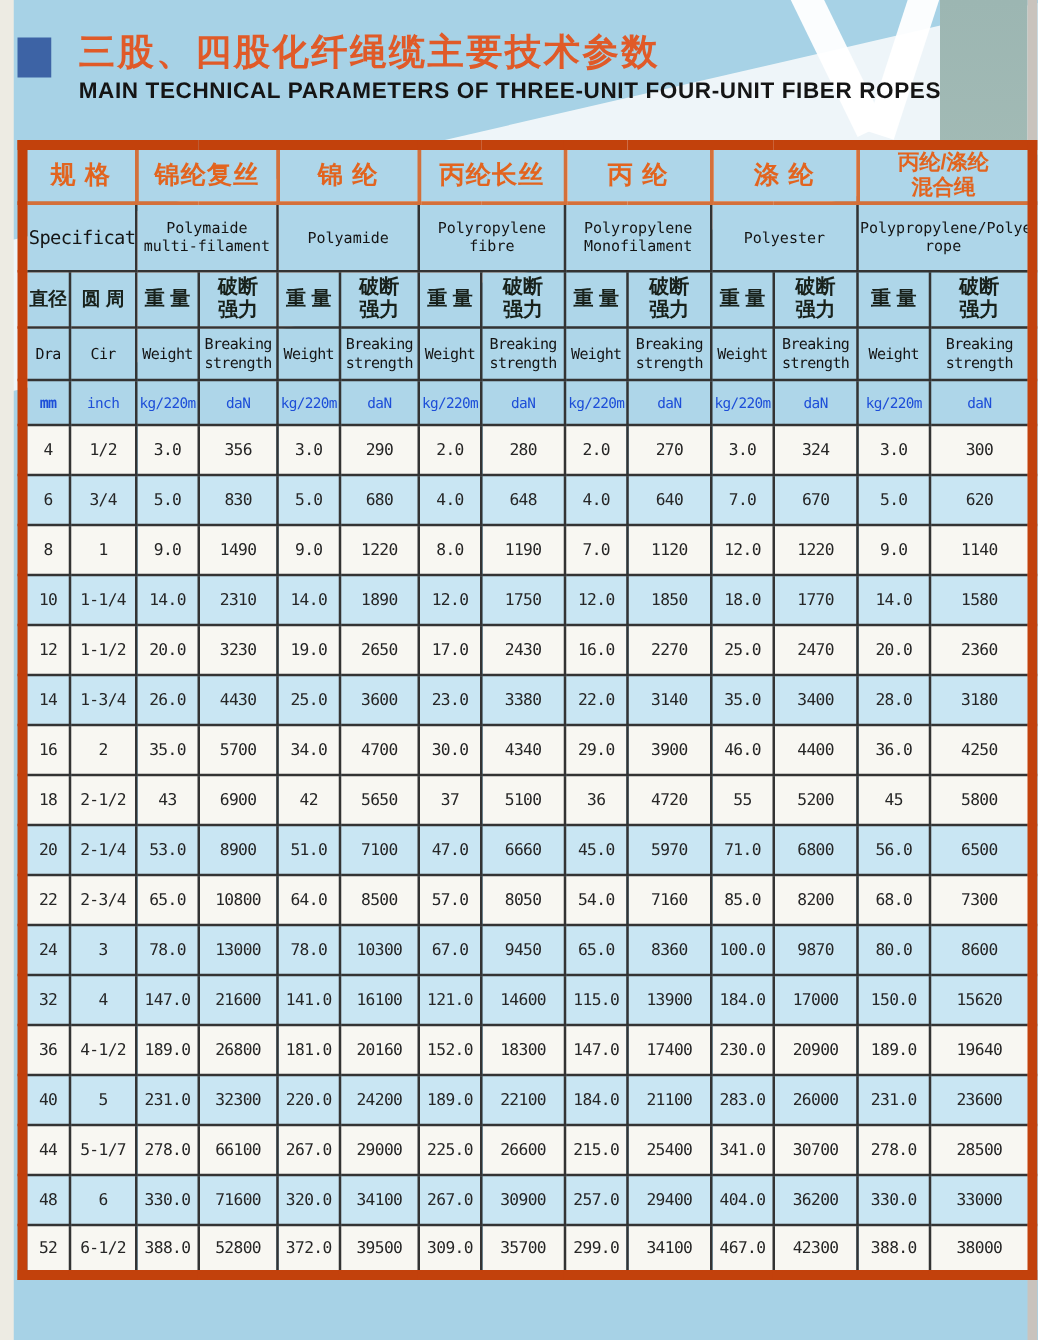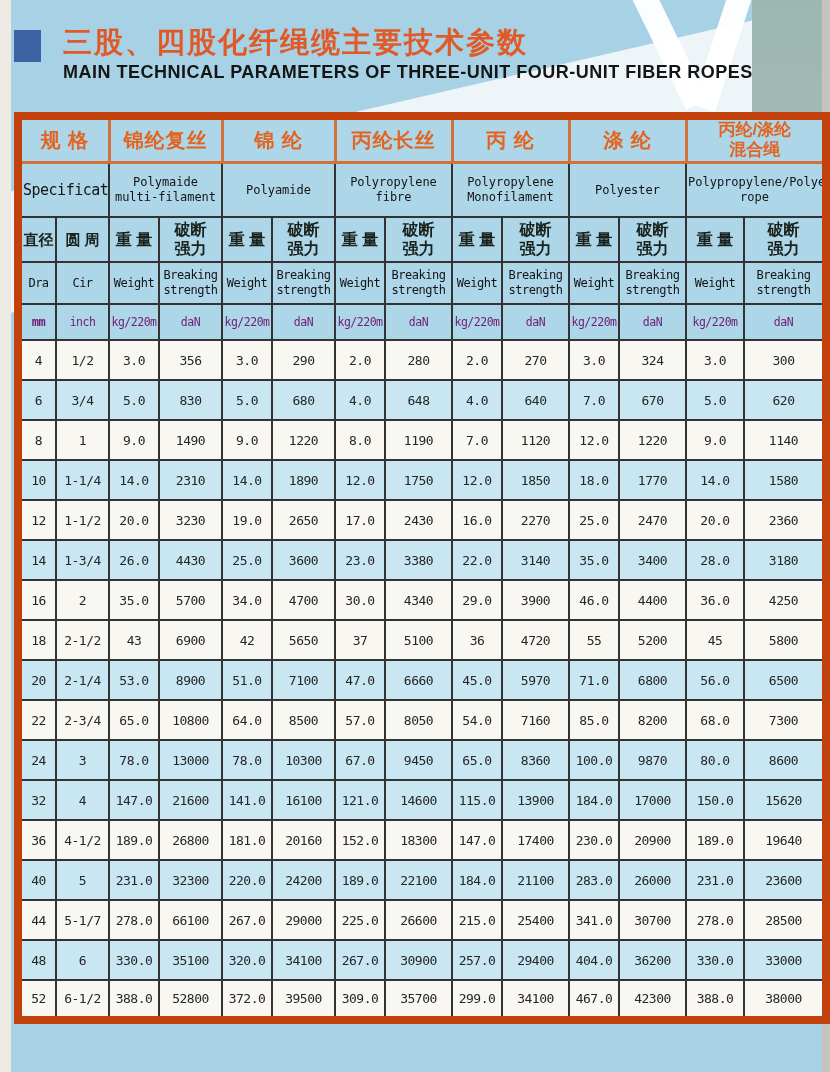--- a/index.html
+++ b/index.html
@@ -57,21 +57,21 @@
   tr.hrow2 th.condensed{font-size:15px;letter-spacing:-0.5px;}
 
   tr.hrow3{height:45px;}
   tr.hrow3 th{font-size:16px;font-weight:bold;color:#18211b;line-height:1.15;}
   tr.hrow3 th.small-zh3{font-size:15px;letter-spacing:0;}
 
   tr.hrow4{height:42px;}
   tr.hrow4 th{font-family:"DejaVu Sans Mono",monospace;font-size:12px;color:#141414;line-height:1.25;letter-spacing:-0.5px;}
 
   tr.hrow5{height:36px;}
-  tr.hrow5 th{font-family:"DejaVu Sans Mono",monospace;font-size:11.5px;color:#701a75;letter-spacing:-0.5px;}
+  tr.hrow5 th{font-family:"DejaVu Sans Mono",monospace;font-size:11.5px;color:#1d4ed8;letter-spacing:-0.5px;}
   tr.hrow5 th.unit-bold{font-weight:bold;font-size:12px;}
 
   .br2{display:inline-block;width:2.15em;word-break:break-all;line-height:1.15;}
   .br5{display:inline-block;max-width:5.0em;word-break:break-all;line-height:1.2;}
 
   tbody tr{height:40px;}
   tbody td{
     font-family:"DejaVu Sans Mono",monospace;font-size:13px;color:#262626;
     background:#f8f7f2;letter-spacing:-0.5px;
   }
@@ -419,21 +419,21 @@
         <td>25400</td>
         <td>341.0</td>
         <td>30700</td>
         <td>278.0</td>
         <td>28500</td>
       </tr>
       <tr class="shaded">
         <td>48</td>
         <td>6</td>
         <td>330.0</td>
-        <td>35100</td>
+        <td>71600</td>
         <td>320.0</td>
         <td>34100</td>
         <td>267.0</td>
         <td>30900</td>
         <td>257.0</td>
         <td>29400</td>
         <td>404.0</td>
         <td>36200</td>
         <td>330.0</td>
         <td>33000</td>

